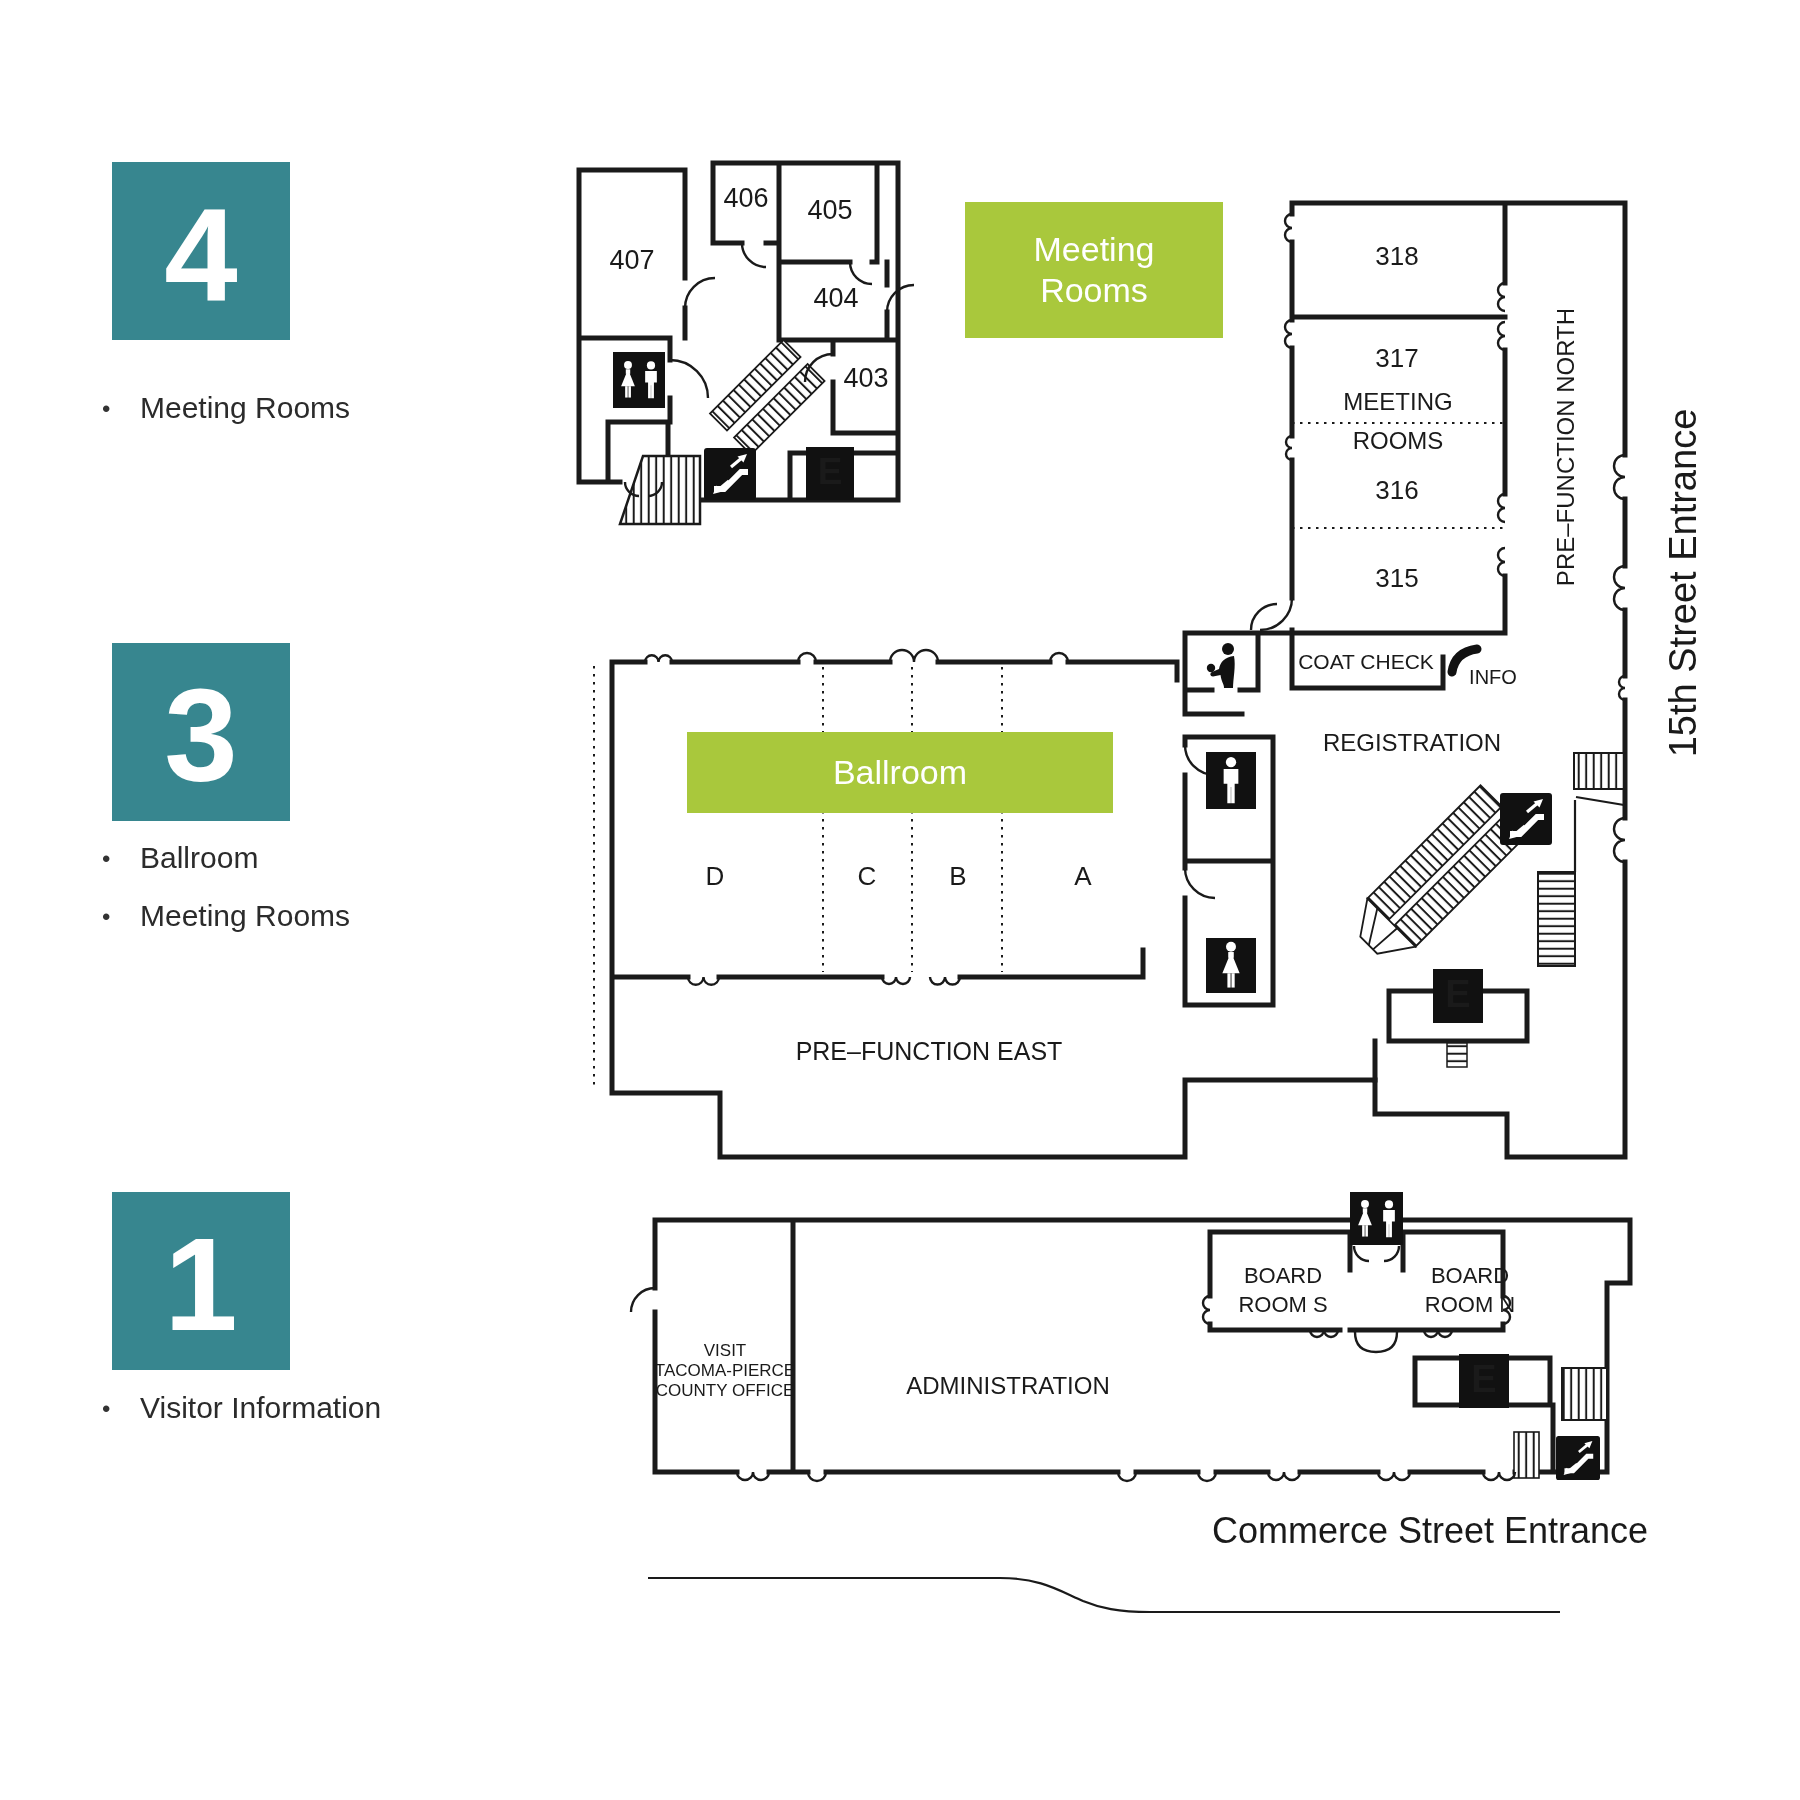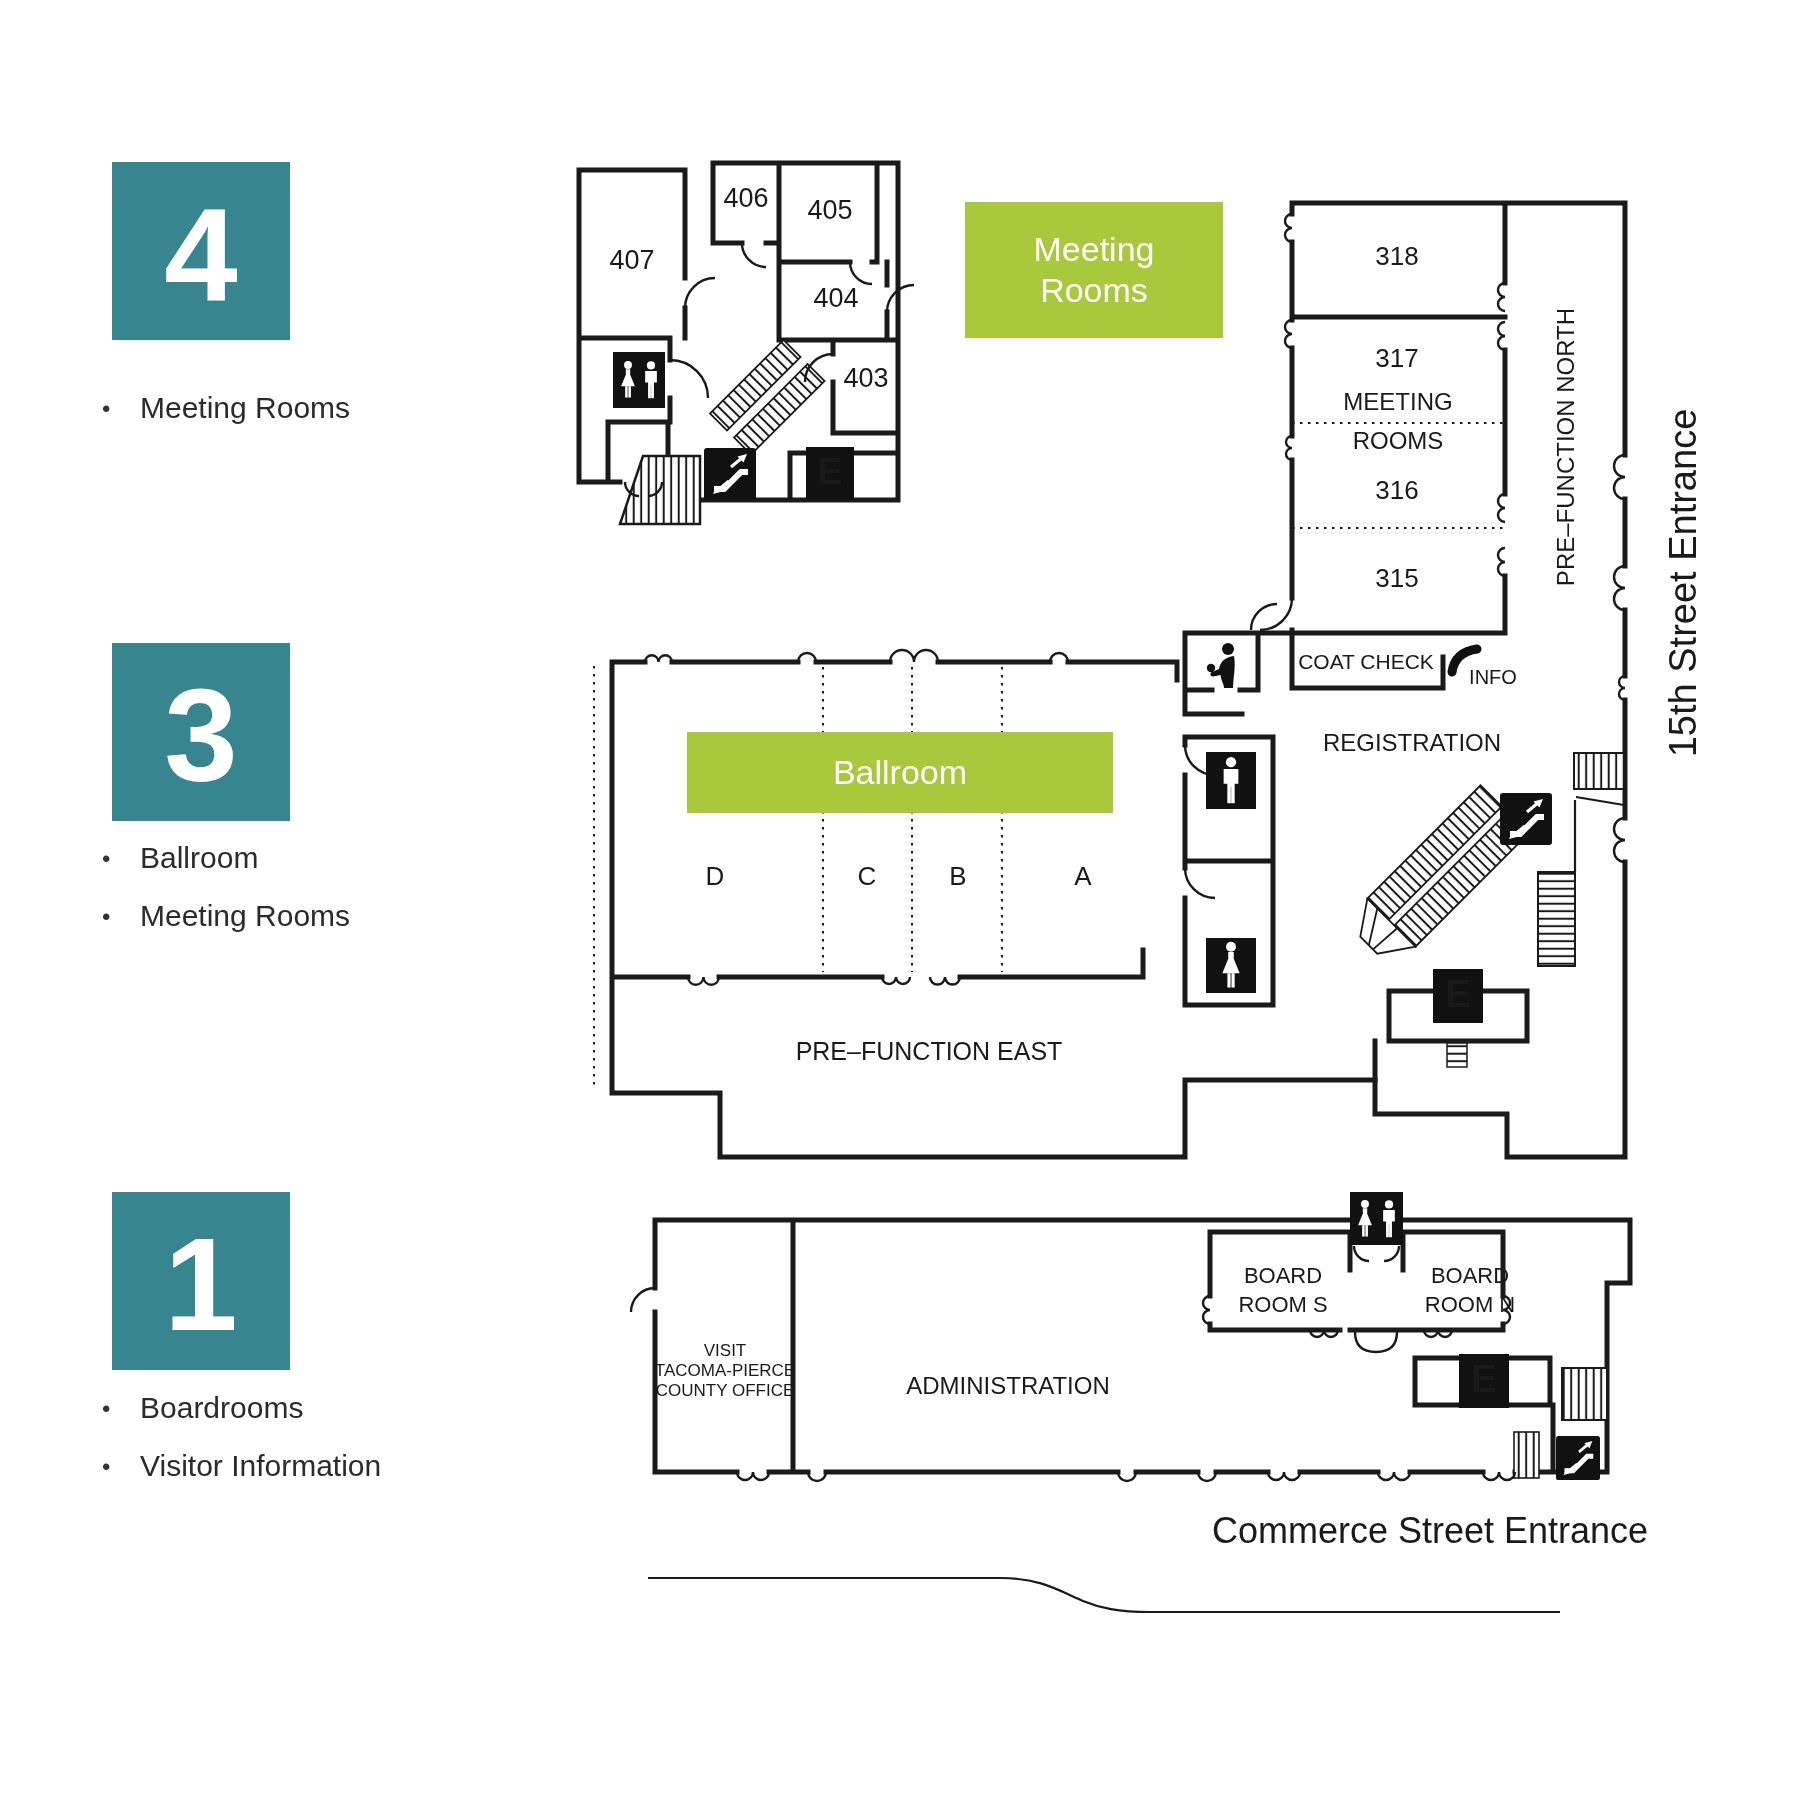--- a/index.html
+++ b/index.html
@@ -49,21 +49,20 @@
   </ul>
 
   <div class="badge" id="b3" style="background: rgb(55, 134, 143);">3</div>
   <ul class="list" id="l3">
     <li><span class="dot">•</span><span>Ballroom</span></li>
     <li><span class="dot">•</span><span>Meeting Rooms</span></li>
   </ul>
 
   <div class="badge" id="b1" style="background: rgb(55, 134, 143);">1</div>
   <ul class="list" id="l1">
-    <li><span class="dot">•</span><span>Boardrooms</span></li>
     <li><span class="dot">•</span><span>Visitor Information</span></li>
   </ul>
 
   <div class="glabel" id="gl-meeting" style="background: rgb(169, 200, 60);">
     <div>Meeting</div>
     <div>Rooms</div>
   </div>
   <div class="glabel" id="gl-ballroom" style="background: rgb(169, 200, 60);">
     <div>Ballroom</div>
   </div>

